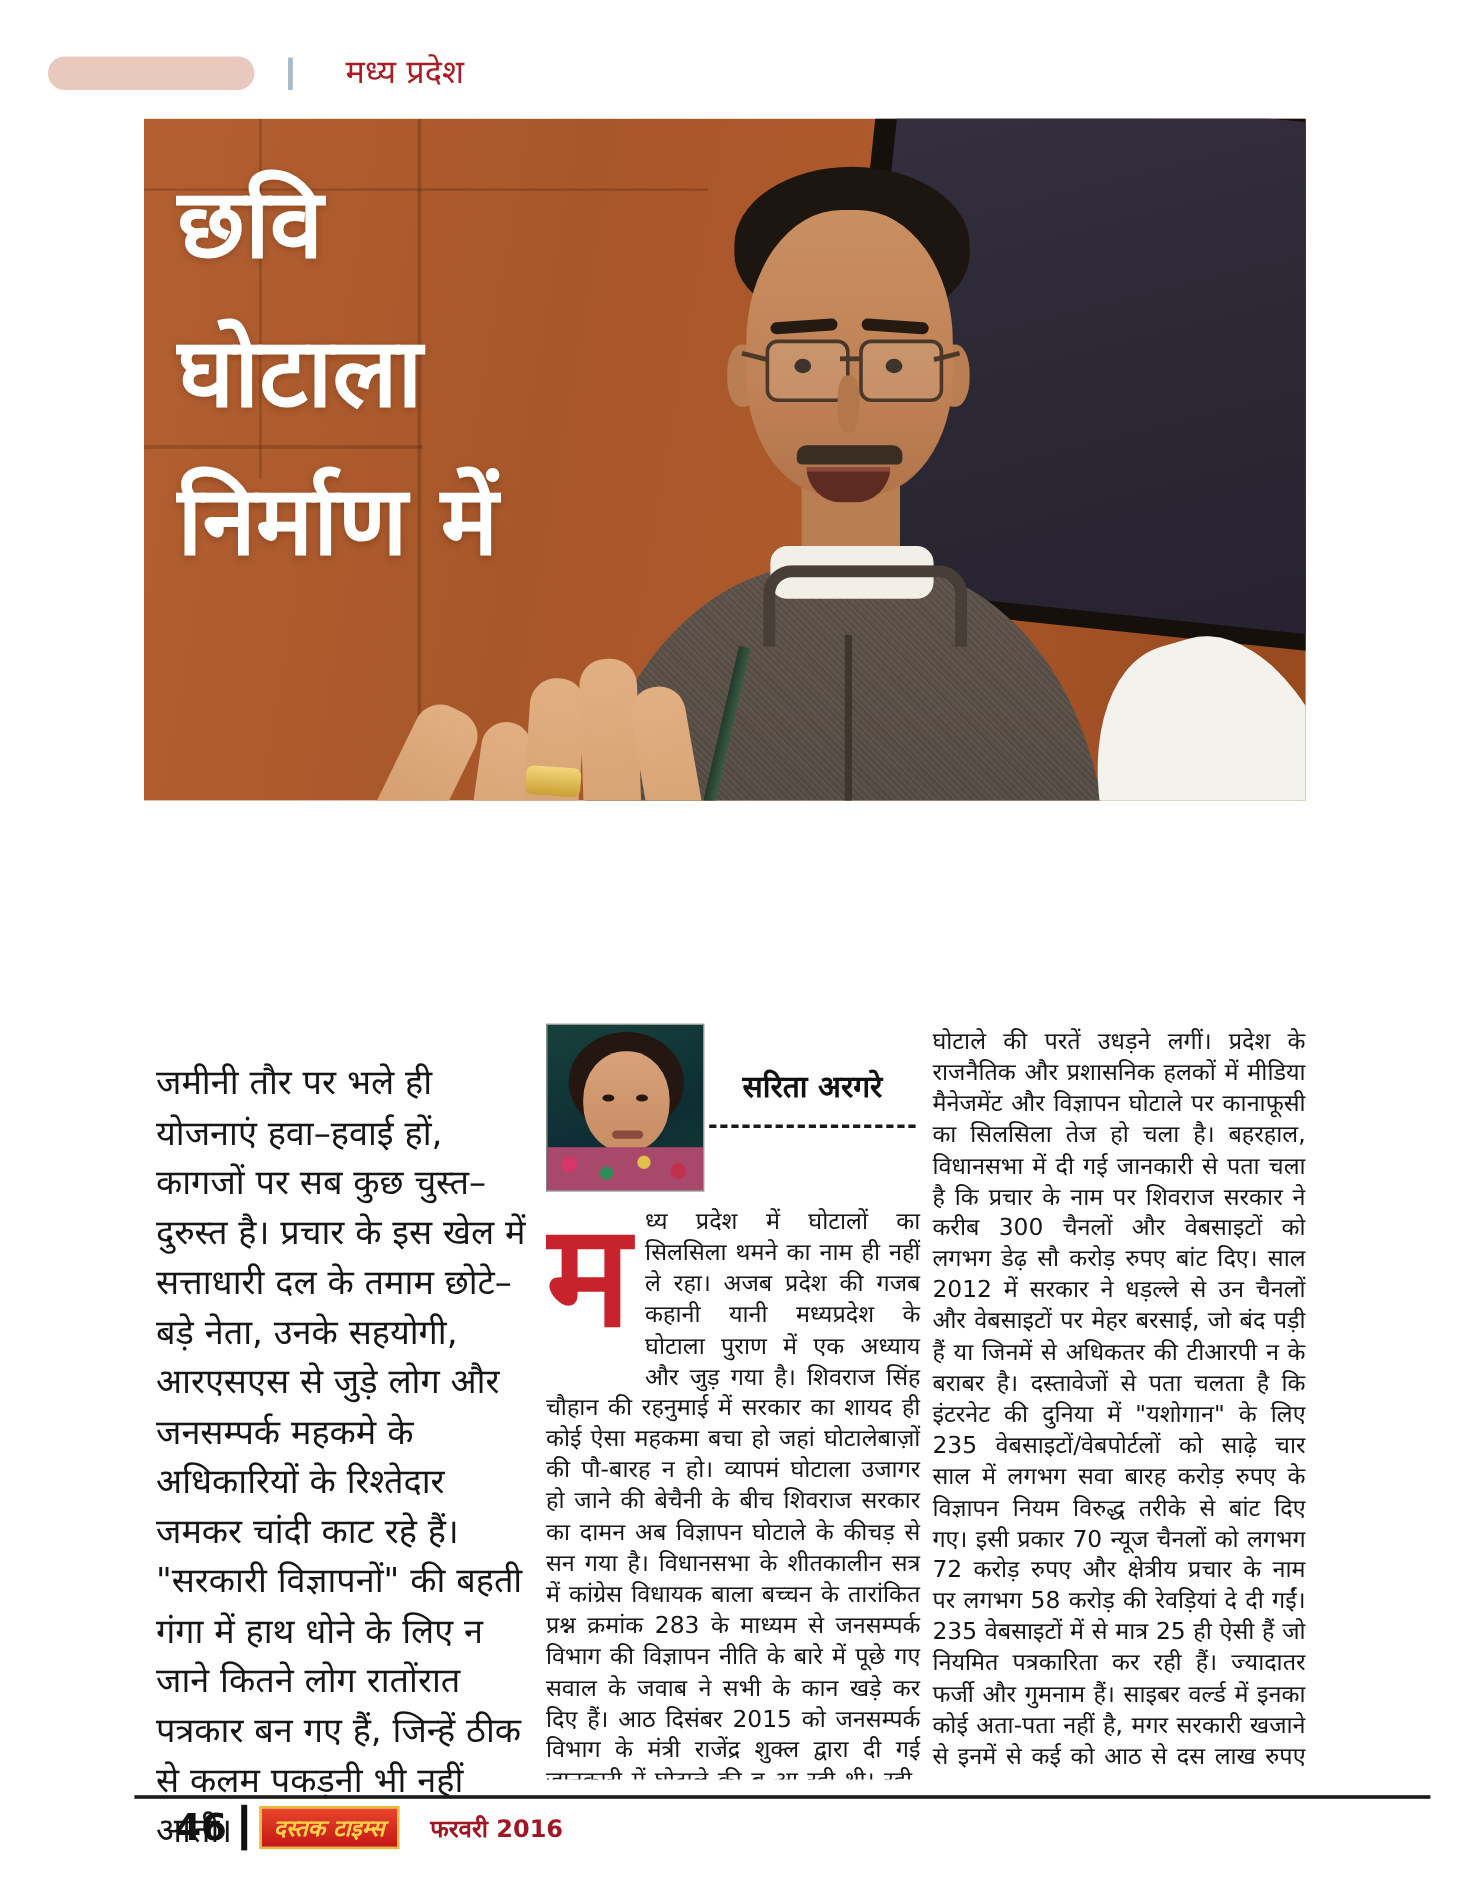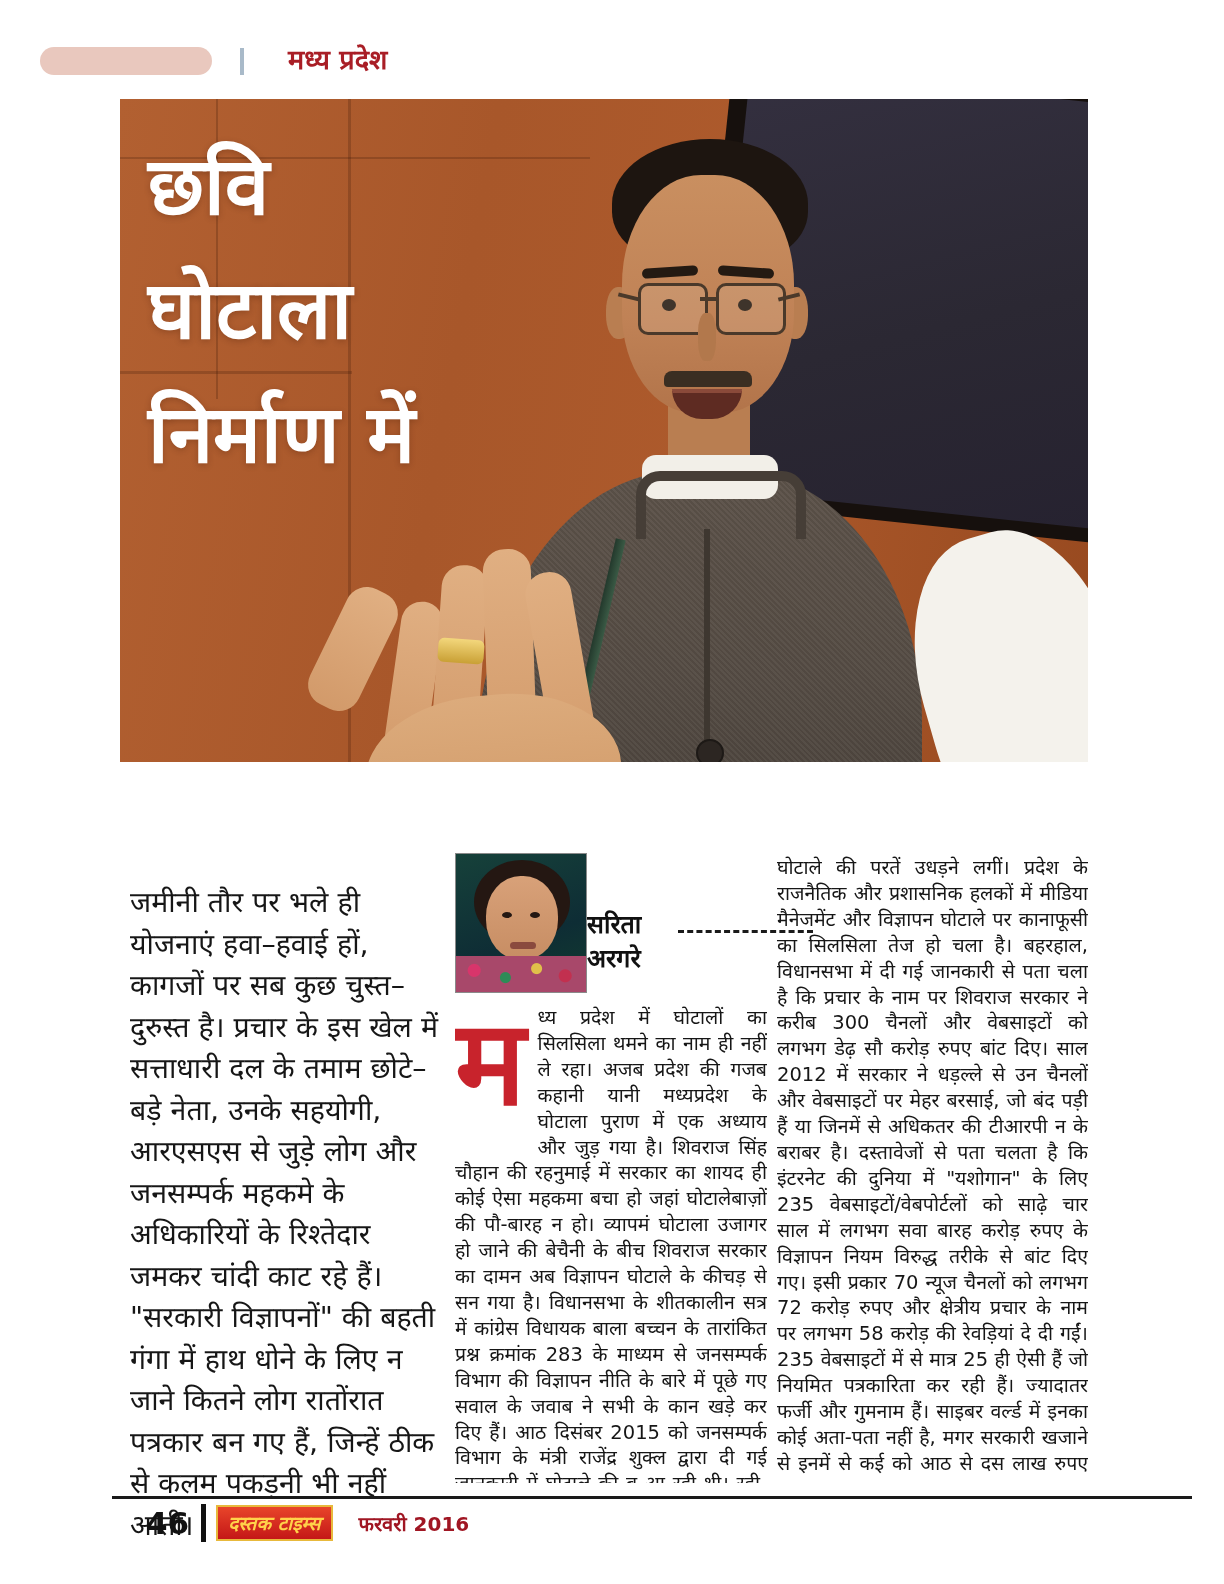--- a/index.html
+++ b/index.html
@@ -4,23 +4,23 @@
 <style>
   html,body{margin:0;padding:0;background:#ffffff;}
   .page{
     position:relative;width:1224px;height:1584px;background:#ffffff;
     font-family:"DejaVu Sans",sans-serif;overflow:hidden;
   }
   
   .hdr-pill{position:absolute;left:40px;top:47px;width:172px;height:28px;
     background:#e9c8be;border-radius:14px;}
   .hdr-div{position:absolute;left:240px;top:48px;width:4px;height:27px;background:#a9bac9;}
-  .hdr-label{position:absolute;left:288px;top:40px;font-size:27px;font-weight:bold;color:#a91e26;}
-  
-  .hero{position:absolute;left:120px;top:99px;width:968px;height:663px;overflow:hidden;
+  .hdr-label{position:absolute;left:288px;top:40px;font-size:27px;font-weight:normal;color:#a91e26;}
+  
+  .hero{position:absolute;left:120px;top:99px;width:968px;height:568px;overflow:hidden;
     background:linear-gradient(100deg,#b26031 0%,#a8572a 35%,#ad5a2c 60%,#97491f 100%);}
   .seam{position:absolute;background:rgba(50,18,4,0.22);}
   .seam.v1{left:228px;top:0;width:3px;height:746px;}
   .seam.v2{left:96px;top:0;width:2px;height:300px;}
   .seam.h1{left:0;top:272px;width:232px;height:3px;}
   .seam.h2{left:0;top:58px;width:470px;height:2px;}
   .screen-frame{position:absolute;left:590px;top:-34px;width:450px;height:460px;
     background:#16100d;transform:rotate(6deg);}
   .screen{position:absolute;left:18px;top:22px;right:16px;bottom:14px;
     background:linear-gradient(160deg,#343040 0%,#2b2833 55%,#262230 100%);}
@@ -101,21 +101,21 @@
   .a-eye{position:absolute;top:58px;width:10px;height:6px;background:#241712;border-radius:50%;}
   .a-eye.l{left:46px;}.a-eye.r{left:74px;}
   .a-mouth{position:absolute;left:54px;top:88px;width:26px;height:7px;background:#8a4a3e;border-radius:4px;}
   .a-blouse{position:absolute;left:0;bottom:0;width:100%;height:36px;
     background:
       radial-gradient(circle at 14% 40%,#d8356b 0 6px,transparent 7px),
       radial-gradient(circle at 38% 60%,#2e8b57 0 5px,transparent 6px),
       radial-gradient(circle at 62% 35%,#e0c04a 0 5px,transparent 6px),
       radial-gradient(circle at 84% 55%,#c2304f 0 6px,transparent 7px),
       #a8486a;}
-  .author-right{flex:1;display:flex;flex-direction:row;align-items:center;}
+  .author-right{flex:1;display:flex;flex-direction:column;align-items:center;}
   .author-name{margin-top:34px;font-size:25px;font-weight:bold;color:#111111;}
   .author-dash{margin-top:16px;width:172px;border-top:3px dashed #1a1a1a;height:0;}
   
   .body-para{margin-top:12px;font-size:19.5px;line-height:25.9px;text-align:justify;
     height:478px;overflow:hidden;}
   .dropcap{float:left;font-size:118px;line-height:104px;height:132px;
     padding:6px 12px 0 0;color:#c8232c;font-weight:bold;}
   
   .footer-rule{position:absolute;left:112px;top:1496px;width:1080px;border-top:3px solid #1a1a1a;}
   .footer{position:absolute;left:146px;top:1504px;display:flex;align-items:center;}

